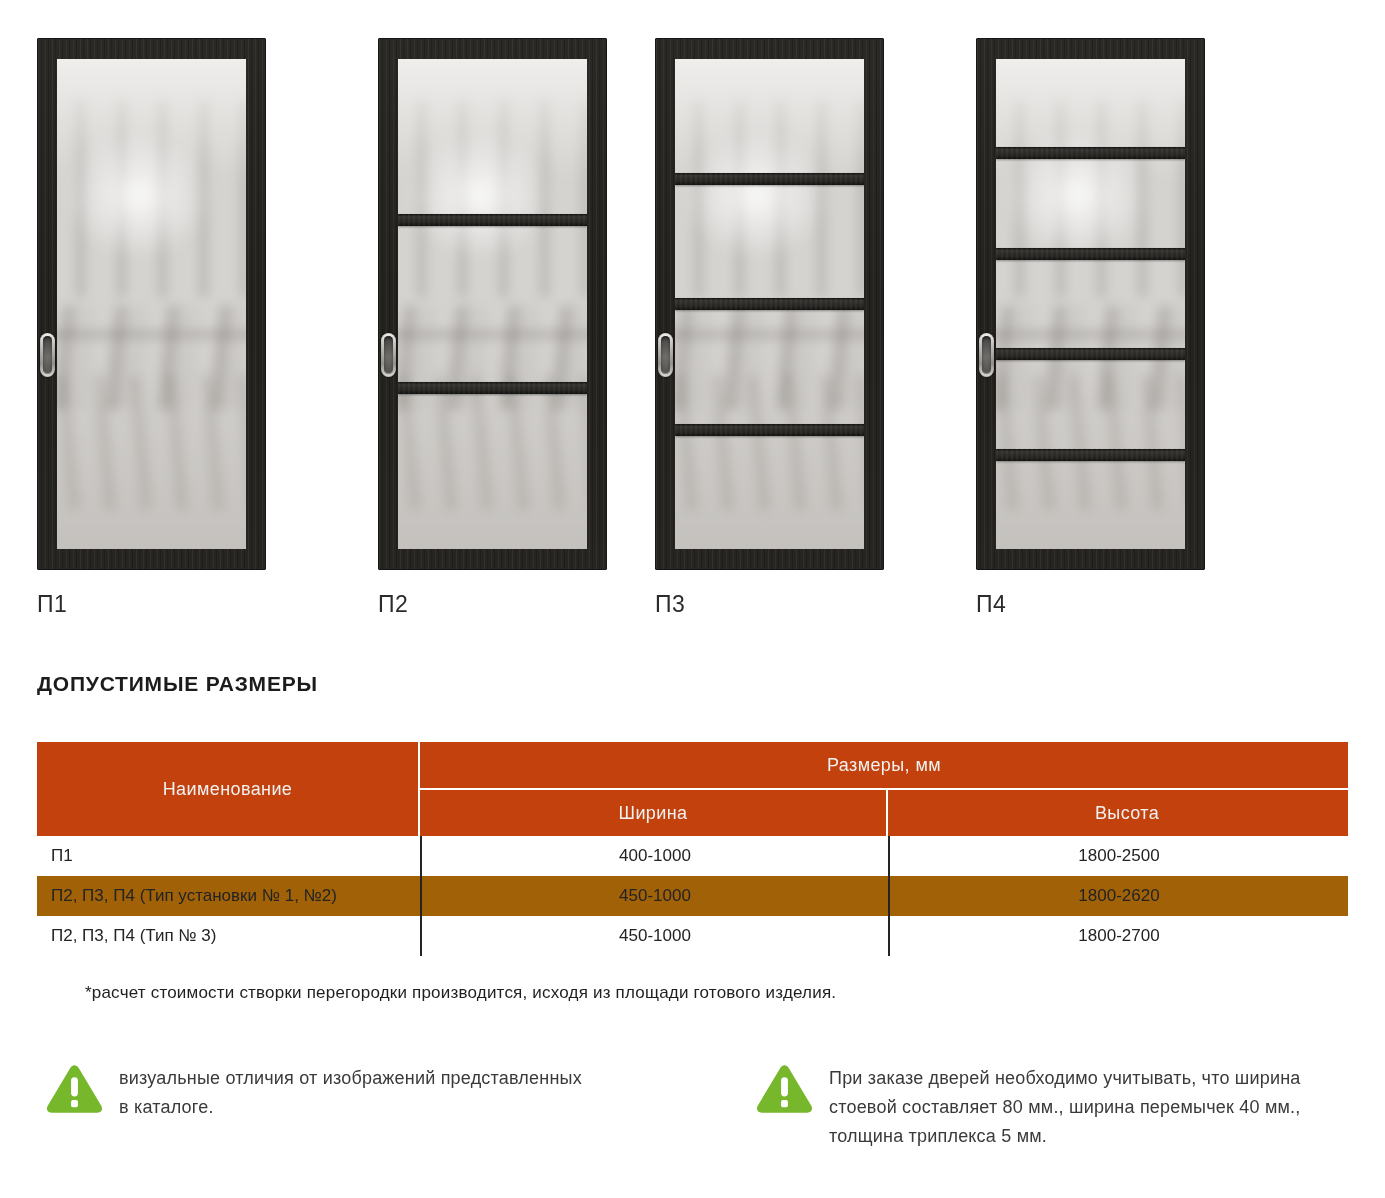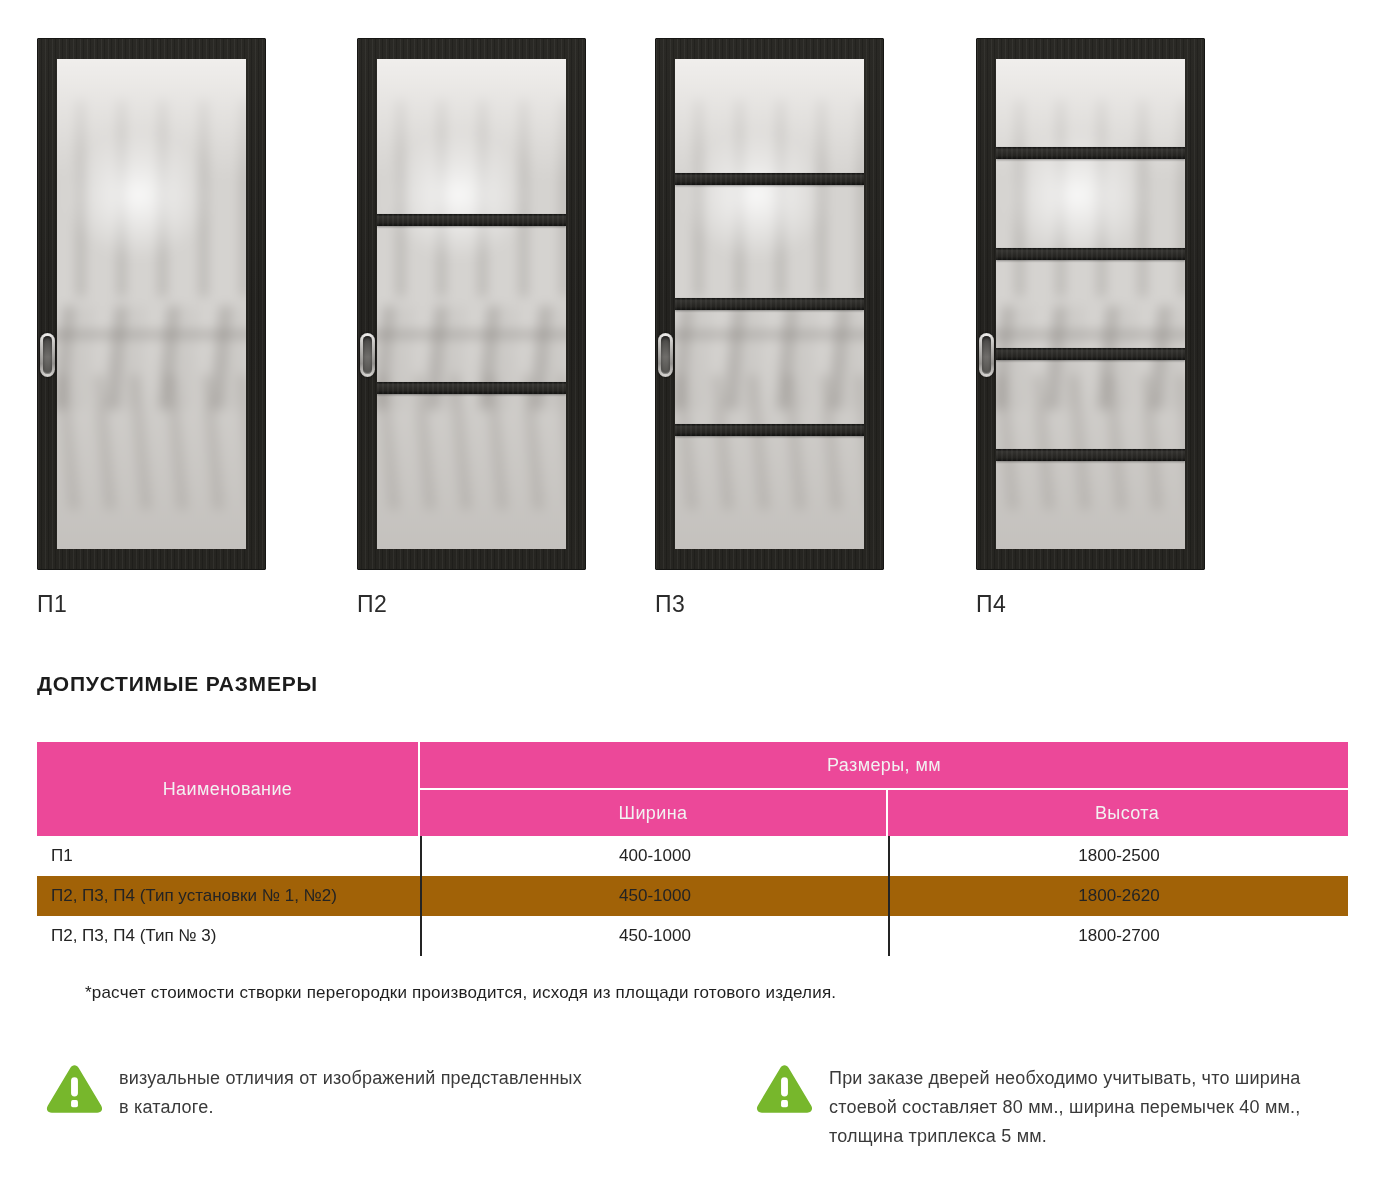--- a/index.html
+++ b/index.html
@@ -10,21 +10,21 @@
     width: 1385px;
     height: 1198px;
     background: #ffffff;
     overflow: hidden;
     border-radius: 20px;
   }
 
   
   .door-figure { position: absolute; top: 38px; width: 229px; }
   .door-figure.d0 { left: 37px; }
-  .door-figure.d1 { left: 334px; padding-left: 23px; }
+  .door-figure.d1 { left: 355px; padding-left: 23px; }
   .door-figure.d2 { left: 655px; }
   .door-figure.d3 { left: 963px; margin-left: 13px; }
 
   .door {
     position: relative;
     width: 229px;
     height: 532px;
     background-image:
       repeating-linear-gradient(90deg,
         rgba(255,255,255,0.05) 0 1px,
@@ -131,21 +131,21 @@
   
   .size-table { position: absolute; left: 37px; top: 742px; width: 1311px; }
   .thead {
     display: grid;
     grid-template-columns: 381px 466px 460px;
     grid-template-rows: 46px 46px;
     gap: 2px;
     background: #ffffff;
   }
   .th {
-    background: #ec4899;
+    background: #c2410c;
     color: #f2f2f2;
     font-size: 18px;
     font-weight: 400;
     display: flex;
     align-items: center;
     justify-content: center;
     letter-spacing: 0.4px;
   }
   .th-name { grid-column: 1; grid-row: 1 / 3; }
   .th-sizes { grid-column: 2 / 4; grid-row: 1; }

